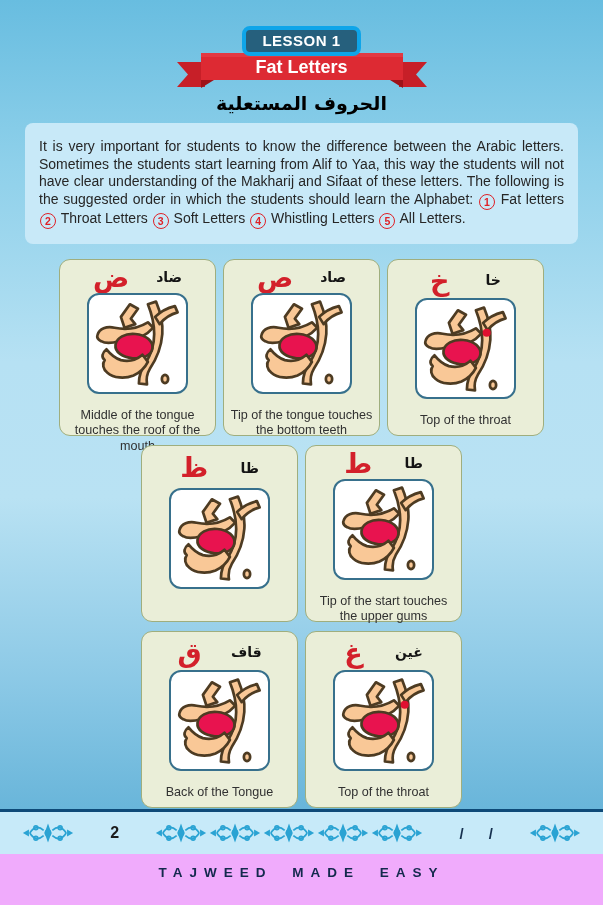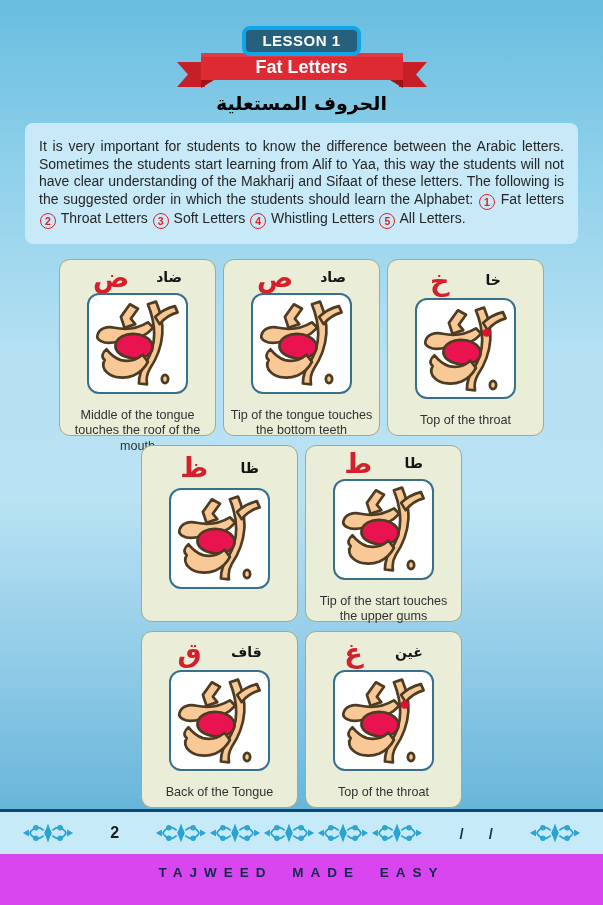--- a/index.html
+++ b/index.html
@@ -74,21 +74,21 @@
   .footer-line{height:3px;background:#0e4a78;}
   .footer-band{
     height:42px;background:#c7eaf9;
     display:flex;align-items:center;justify-content:space-between;
     padding:0 22px;
   }
   .orn-slot{display:flex;align-items:center;gap:2px;}
   .page-number{font-size:16px;font-weight:bold;color:#1c1c1c;}
   .date-slashes{font-size:15px;font-weight:bold;color:#16304f;white-space:pre;}
   .footer-teal{
-    height:51px;background:#d946ef;
+    height:51px;background:#f0abfc;
     display:flex;justify-content:center;align-items:flex-start;
   }
   .book-title{
     margin-top:11px;color:#13294d;font-size:13.5px;font-weight:600;
     letter-spacing:7px;word-spacing:9px;
   }
 </style>
 </head>
 <body>
 

